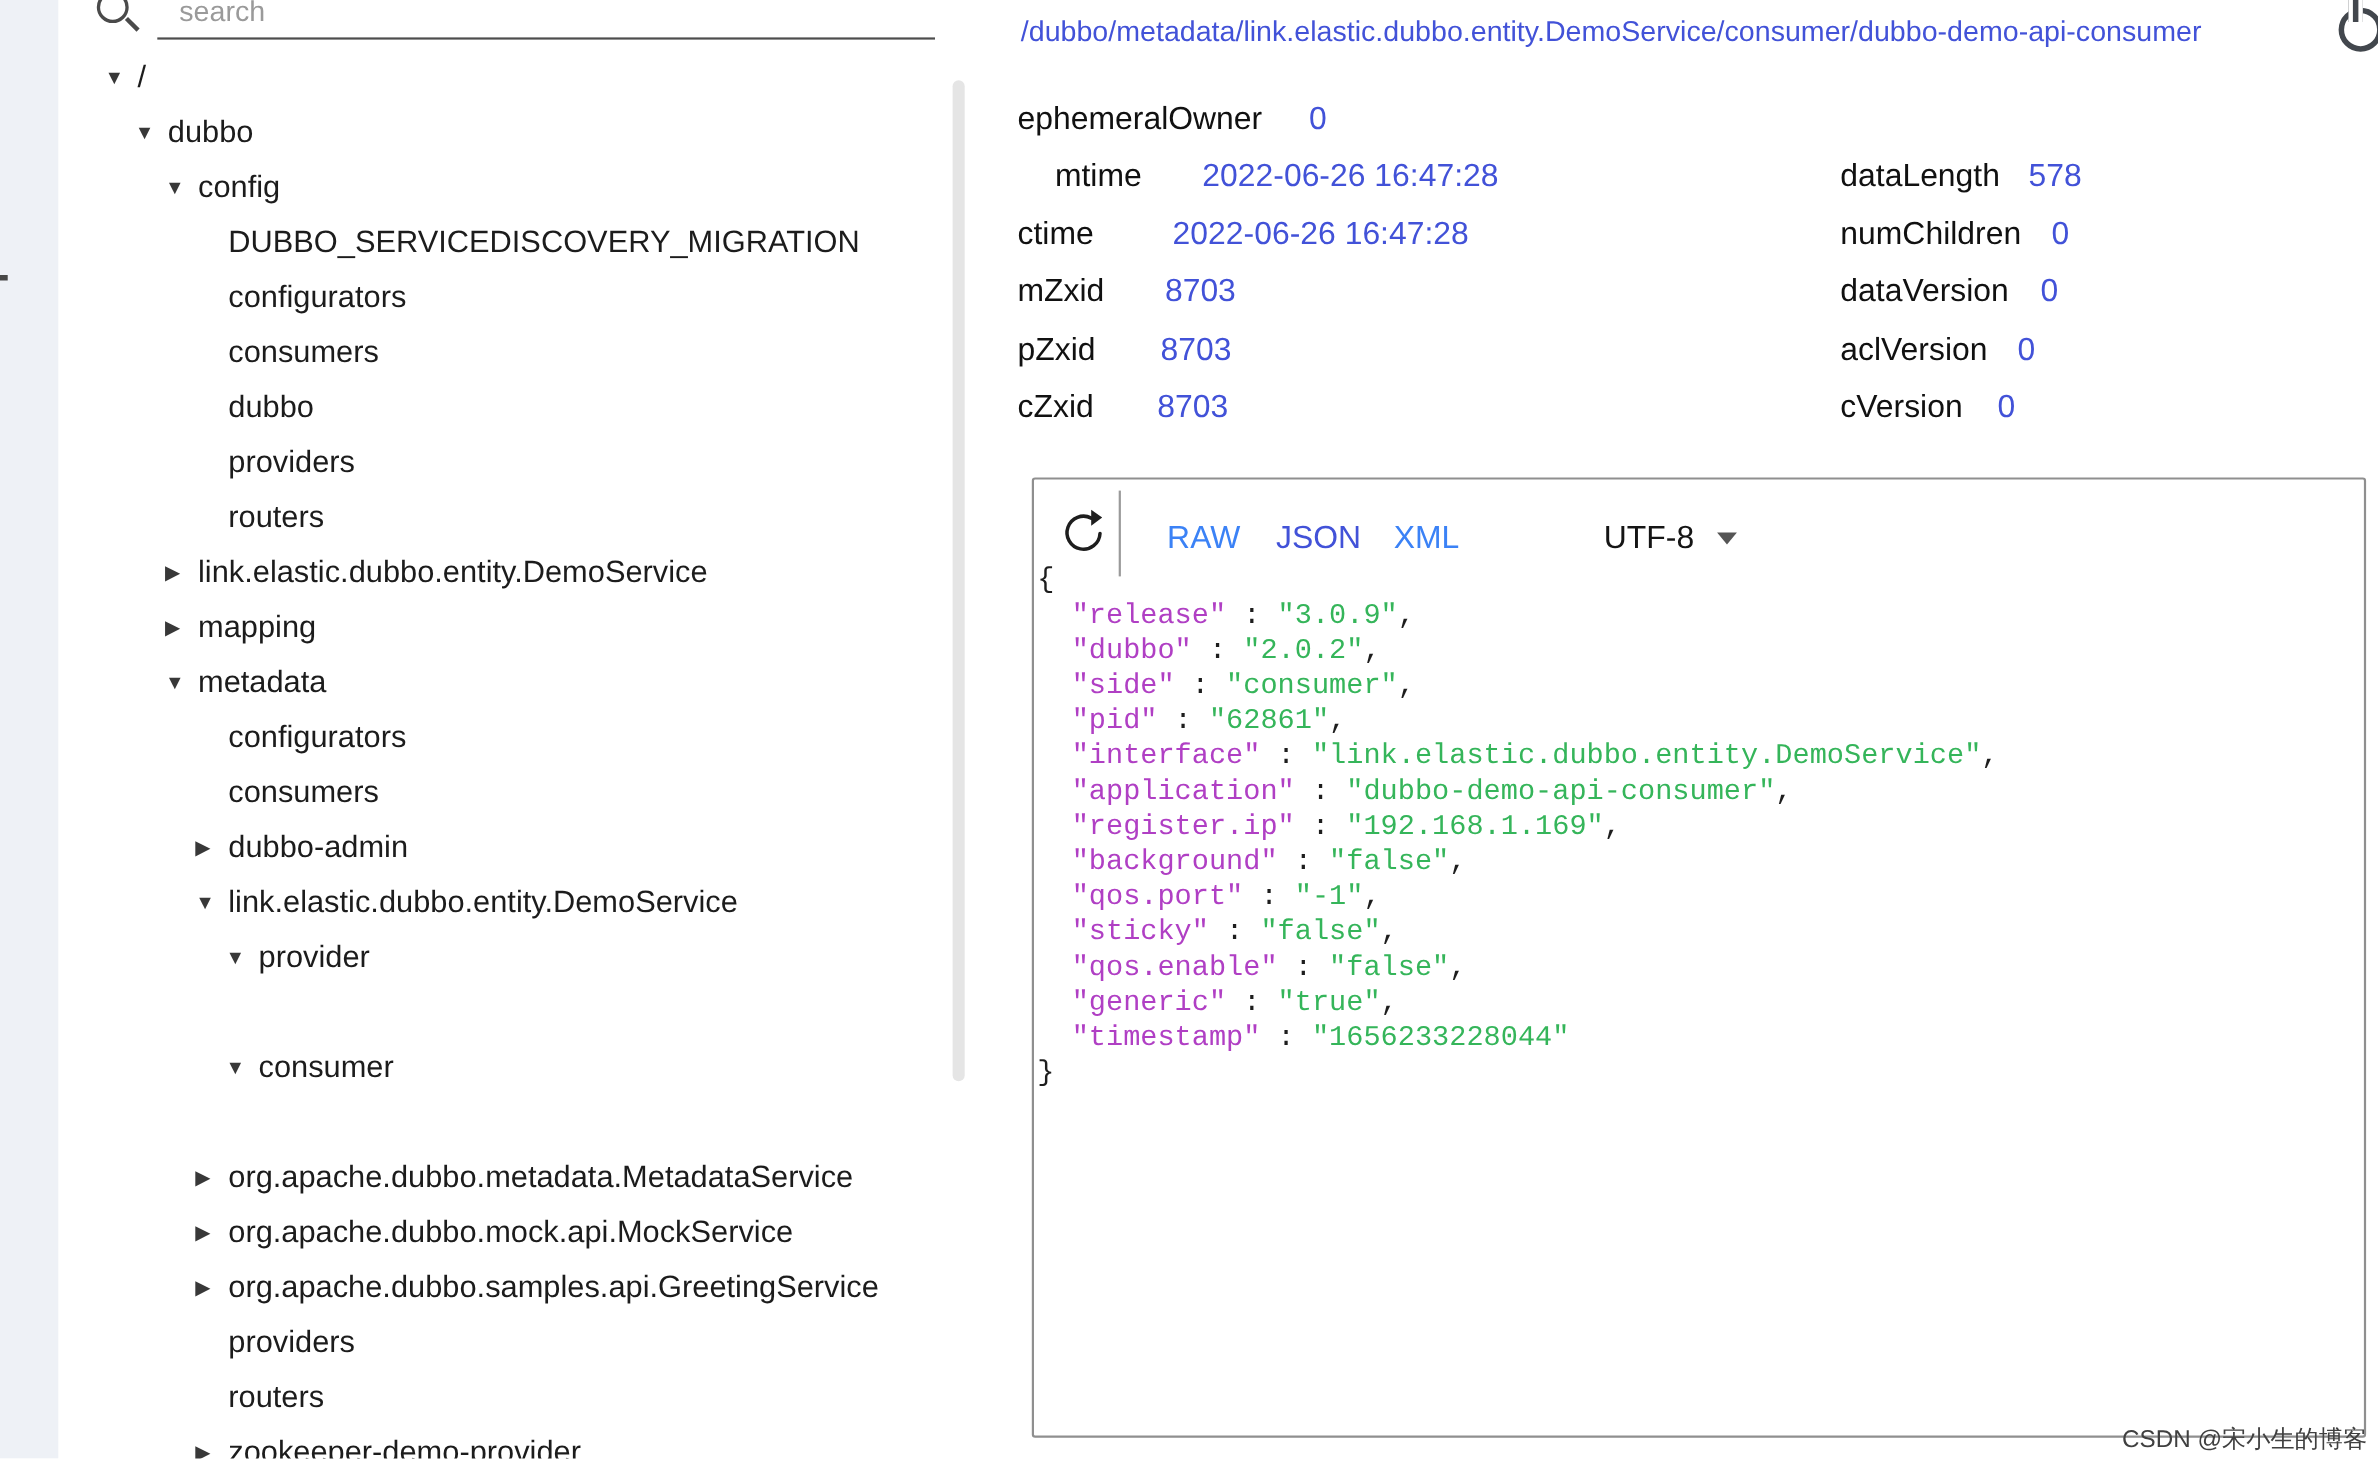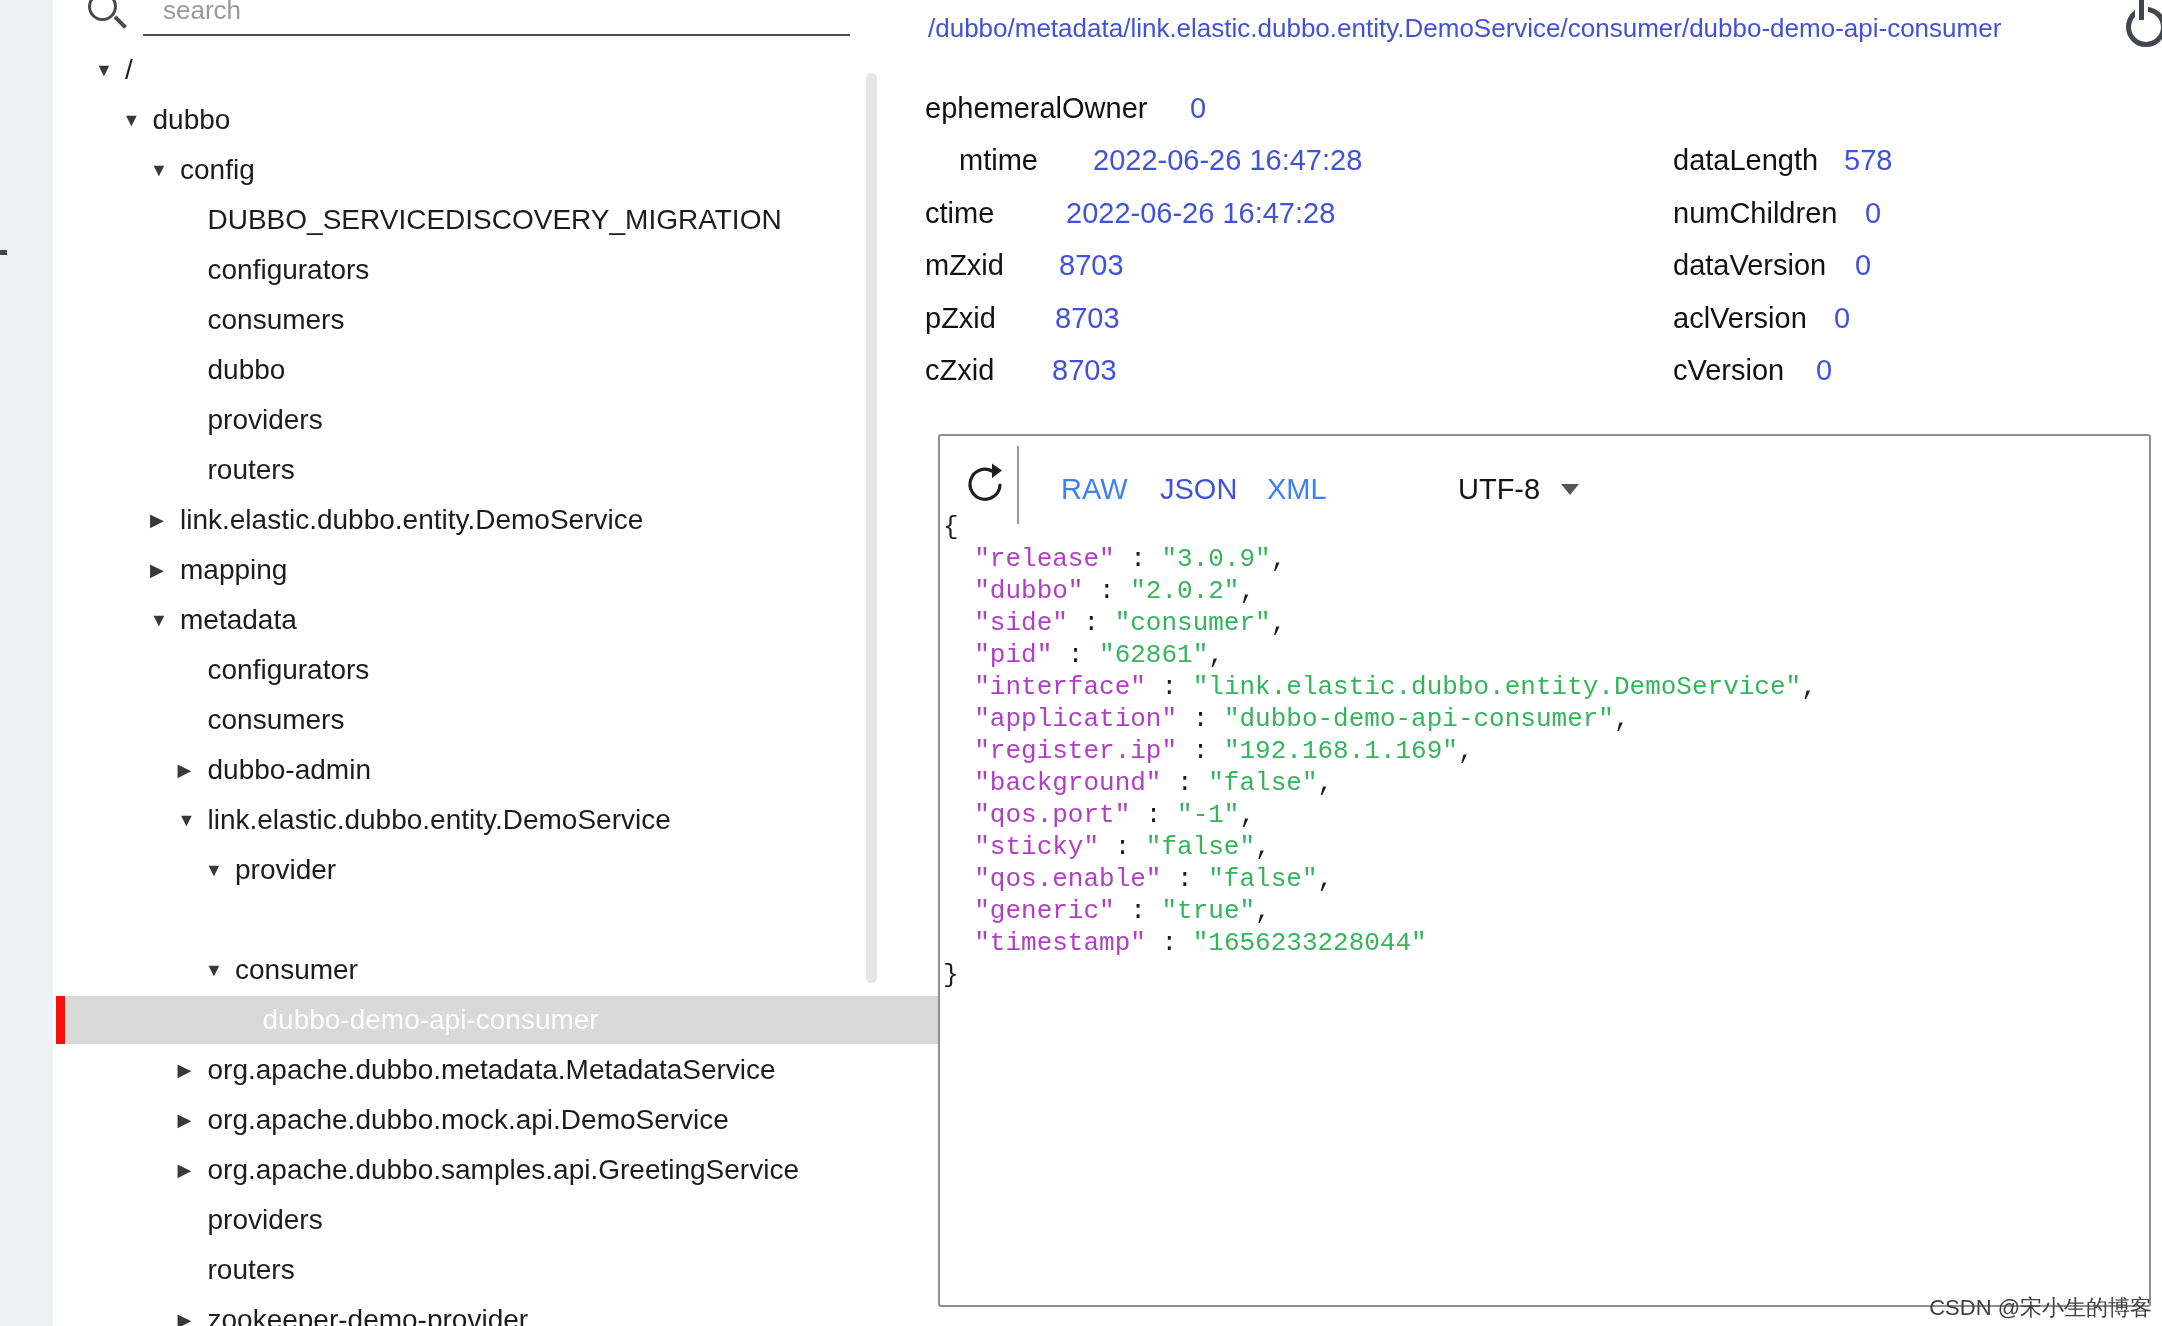--- a/index.html
+++ b/index.html
@@ -129,31 +129,27 @@
       <span>link.elastic.dubbo.entity.DemoService</span>
     </div>
     <div class="tree-row" style="top: 846px; padding-left: 149px;">
       <span class="arrow">▼</span>
       <span>provider</span>
     </div>
     <div class="tree-row" style="top: 946px; padding-left: 149px;">
       <span class="arrow">▼</span>
       <span>consumer</span>
     </div>
-    <div class="tree-row selected" style="top: 996px; padding-left: 176.5px;">
-      <span class="arrow"></span>
-      <span>dubbo-demo-api-consumer</span>
-    </div>
     <div class="tree-row" style="top: 1046px; padding-left: 121.5px;">
       <span class="arrow">▶</span>
       <span>org.apache.dubbo.metadata.MetadataService</span>
     </div>
     <div class="tree-row" style="top: 1096px; padding-left: 121.5px;">
       <span class="arrow">▶</span>
-      <span>org.apache.dubbo.mock.api.DemoService</span>
+      <span>org.apache.dubbo.mock.api.MockService</span>
     </div>
     <div class="tree-row" style="top: 1146px; padding-left: 121.5px;">
       <span class="arrow">▶</span>
       <span>org.apache.dubbo.samples.api.GreetingService</span>
     </div>
     <div class="tree-row" style="top: 1196px; padding-left: 121.5px;">
       <span class="arrow"></span>
       <span>providers</span>
     </div>
     <div class="tree-row" style="top: 1246px; padding-left: 121.5px;">

